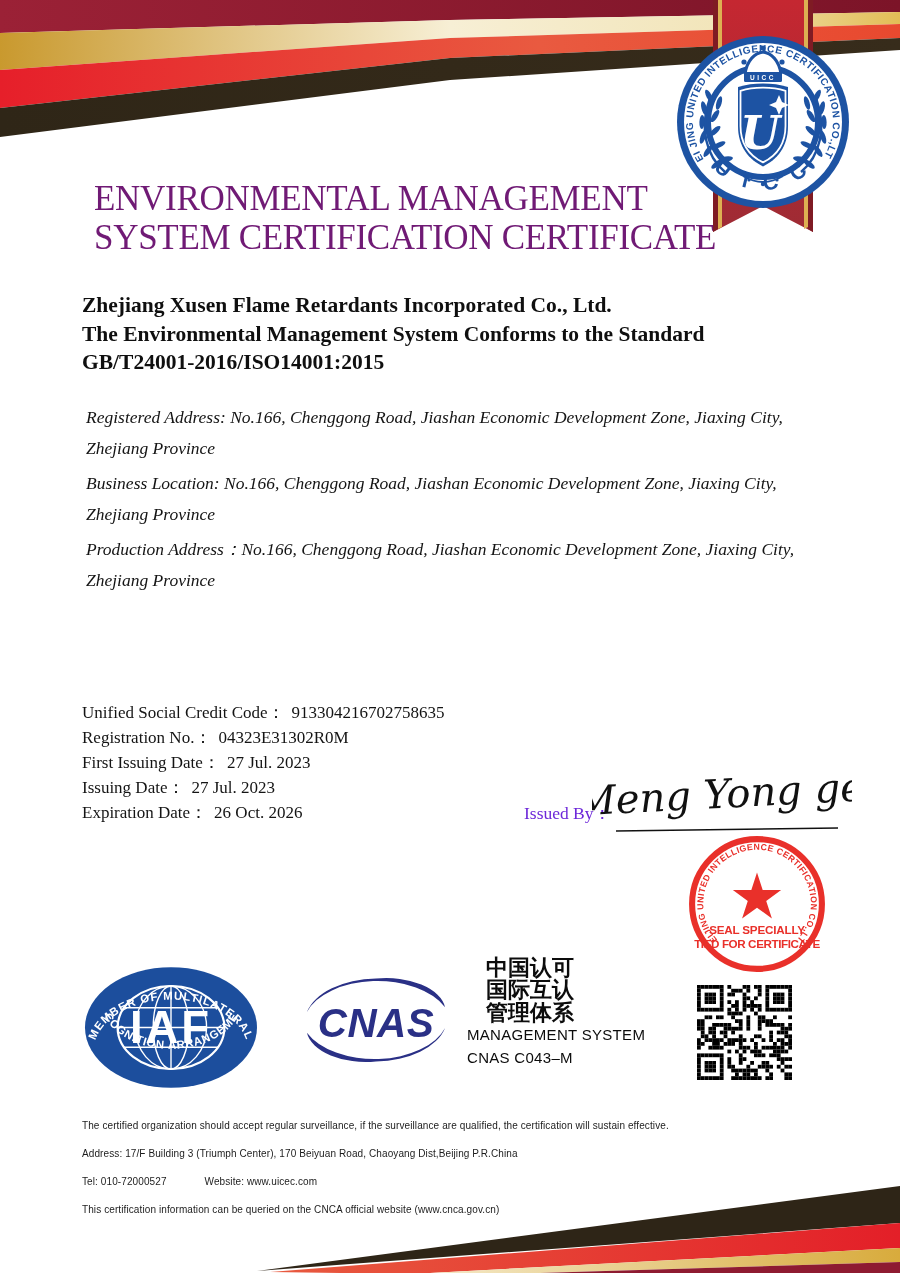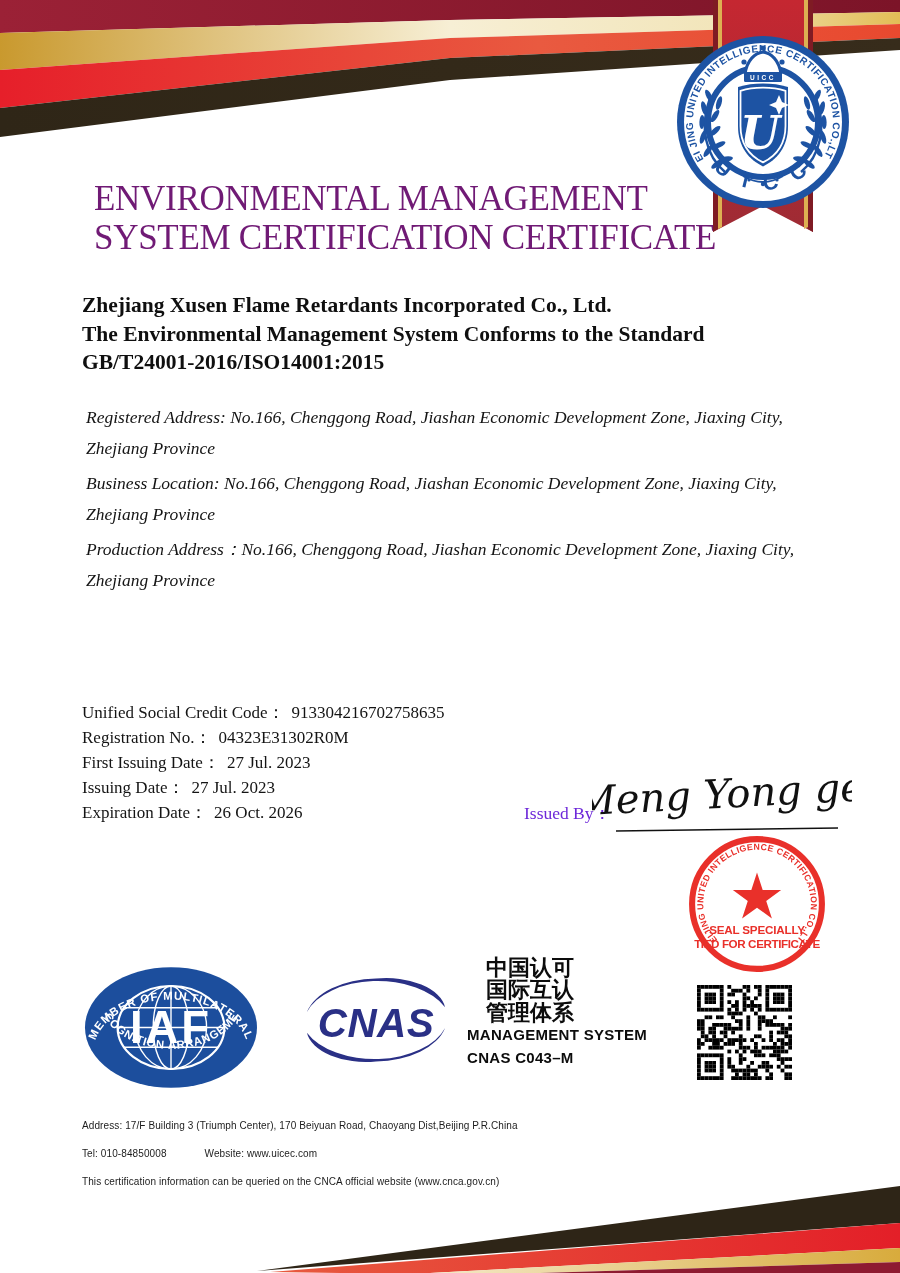--- a/index.html
+++ b/index.html
@@ -13,21 +13,21 @@
   .addresses{left:82px;top:398px;width:724px;font-size:17.5px;color:#141414;}
   .addresses p{margin:4px;line-height:31px;font-style:italic;}
   .scope{left:82px;top:575px;width:748px;font-size:17.5px;line-height:24.6px;color:#141414;}
   .codes{left:82px;top:700px;font-size:17px;color:#141414;}
   .codes .row{line-height:25px;}
   .codes .val{margin-left:7px;}
   .issuedby{left:524px;top:801px;font-size:17.5px;color:#6d28d9;}
   .sig-svg{left:592px;top:752px;}
   .cnblock{left:467px;top:957px;color:#0c0c0c;}
   .cnblock .cn{font-family:"DejaVu Sans","Liberation Sans",sans-serif;font-weight:bold;font-size:22px;line-height:22.4px;margin-left:19px;}
-  .cnblock .en{font-family:"Liberation Sans","DejaVu Sans",sans-serif;font-weight:bold;font-size:15px;line-height:22.4px;letter-spacing:0.3px;}
+  .cnblock .en{font-family:"Liberation Sans","DejaVu Sans",sans-serif;font-weight:normal;font-size:15px;line-height:22.4px;letter-spacing:0.3px;}
   .fineprint{left:82px;top:1120px;font-family:"Liberation Sans","DejaVu Sans",sans-serif;
              font-size:10px;color:#1c1c1c;letter-spacing:0.1px;}
   .fineprint .fp{margin:0 0 17px 0;line-height:11px;}
   .fineprint .gap{display:inline-block;width:38px;}
 </style>
 </head>
 <body>
 
 <div class="page">
 
@@ -552,23 +552,24 @@
       <rect x="53.20" y="91.20" width="3.80" height="3.80" fill="#000000"></rect>
       <rect x="57.00" y="91.20" width="3.80" height="3.80" fill="#000000"></rect>
       <rect x="60.80" y="91.20" width="3.80" height="3.80" fill="#000000"></rect>
       <rect x="68.40" y="91.20" width="3.80" height="3.80" fill="#000000"></rect>
       <rect x="72.20" y="91.20" width="3.80" height="3.80" fill="#000000"></rect>
       <rect x="87.40" y="91.20" width="3.80" height="3.80" fill="#000000"></rect>
       <rect x="91.20" y="91.20" width="3.80" height="3.80" fill="#000000"></rect>
     </svg>
 
   <div class="abs fineprint">
+    <p class="fp">The certified organization should accept regular surveillance, if the surveillance are qualified, the certification will sustain effective.</p>
     <p class="fp">Address: 17/F Building 3 (Triumph Center), 170 Beiyuan Road, Chaoyang Dist,Beijing P.R.China</p>
     <p class="fp">
-      <span>Tel: 010-84850008</span><span class="gap"></span><span>Website: www.uicec.com</span>
+      <span>Tel: 010-72000527</span><span class="gap"></span><span>Website: www.uicec.com</span>
     </p>
     <p class="fp">This certification information can be queried on the CNCA official website (www.cnca.gov.cn)</p>
   </div>
 
   <svg class="abs" style="left:0;top:1180px" width="900" height="93" viewBox="0 0 900 93">
     <defs>
       <linearGradient id="bg-gold" x1="0" y1="0" x2="1" y2="0">
         <stop offset="0" stop-color="#f4e9c8"></stop>
           <stop offset="1" stop-color="#d8ab3c"></stop>
       </linearGradient>

